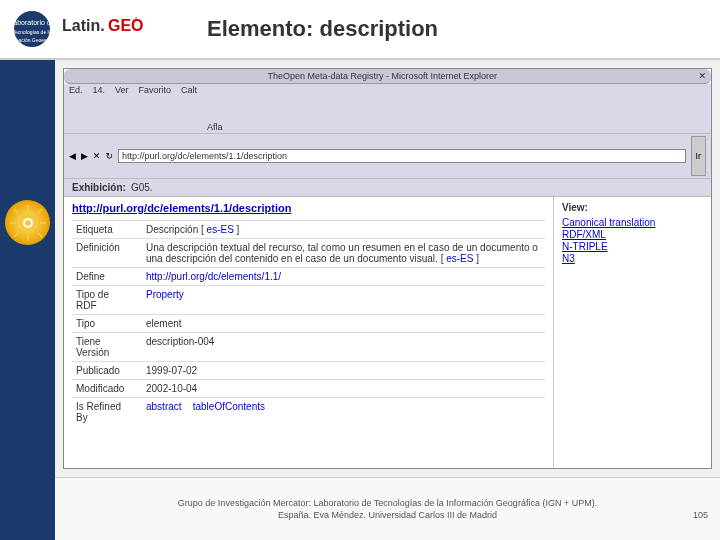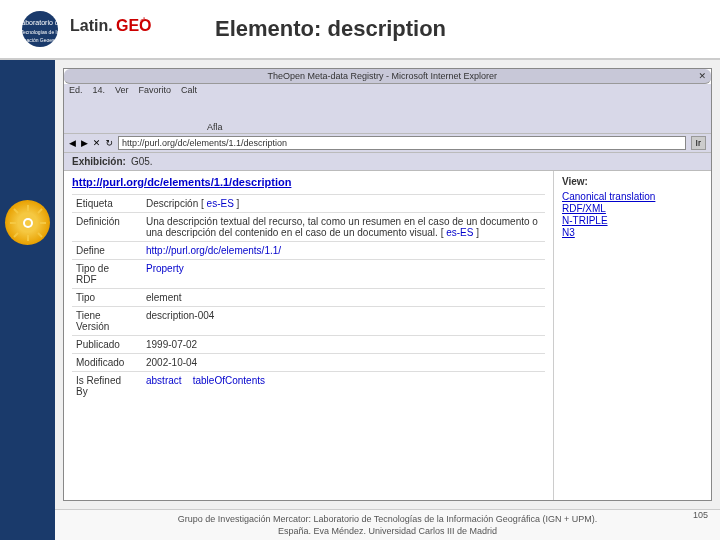--- a/index.html
+++ b/index.html
@@ -8,21 +8,21 @@
       background: #fff;
       width: 720px;
       height: 540px;
       overflow: hidden;
       position: relative;
     }
 
     
     .header {
       background: #fff;
-      padding: 10px 20px;
+      padding: 10px 12px;
       display: flex;
       align-items: center;
       border-bottom: 2px solid #ccc;
       height: 60px;
     }
     .logo-container {
       display: flex;
       align-items: center;
       gap: 5px;
     }
@@ -207,21 +207,21 @@
       color: #00c;
       text-decoration: underline;
       display: block;
       margin-bottom: 1px;
     }
 
     
     .footer {
       background: #f8f8f8;
       border-top: 1px solid #ccc;
-      padding: 4px 8px;
+      padding: 20px 8px;
       font-size: 9px;
       color: #555;
       text-align: center;
       display: flex;
       flex-direction: column;
       gap: 2px;
     }
     .footer-page-num {
       position: absolute;
       bottom: 20px;
@@ -295,21 +295,21 @@
         <span style="cursor:pointer;">Calt</span>
         <span style="cursor:pointer;margin-top:37px;">Afla</span>
       </div>
 
       <div class="browser-toolbar">
         <span style="cursor:pointer;">◀</span>
         <span style="cursor:pointer;">▶</span>
         <span style="cursor:pointer;">✕</span>
         <span style="cursor:pointer;">↻</span>
         <div class="address-bar">http://purl.org/dc/elements/1.1/description</div>
-        <span style="cursor:pointer; font-size:9px; background:#ccc; padding:1px 4px; border:1px solid #999;">Ir</span>
+        <span style="cursor:pointer; font-size:9px; background:#ccc; padding:14px 4px; border:1px solid #999;">Ir</span>
       </div>
 
       <div class="page-header-bar">
         <span>Exhibición:</span>
         <span style="margin-left:5px; font-weight:normal;">G05.</span>
       </div>
 
       <div class="page-body">
 
         <div class="page-left">

